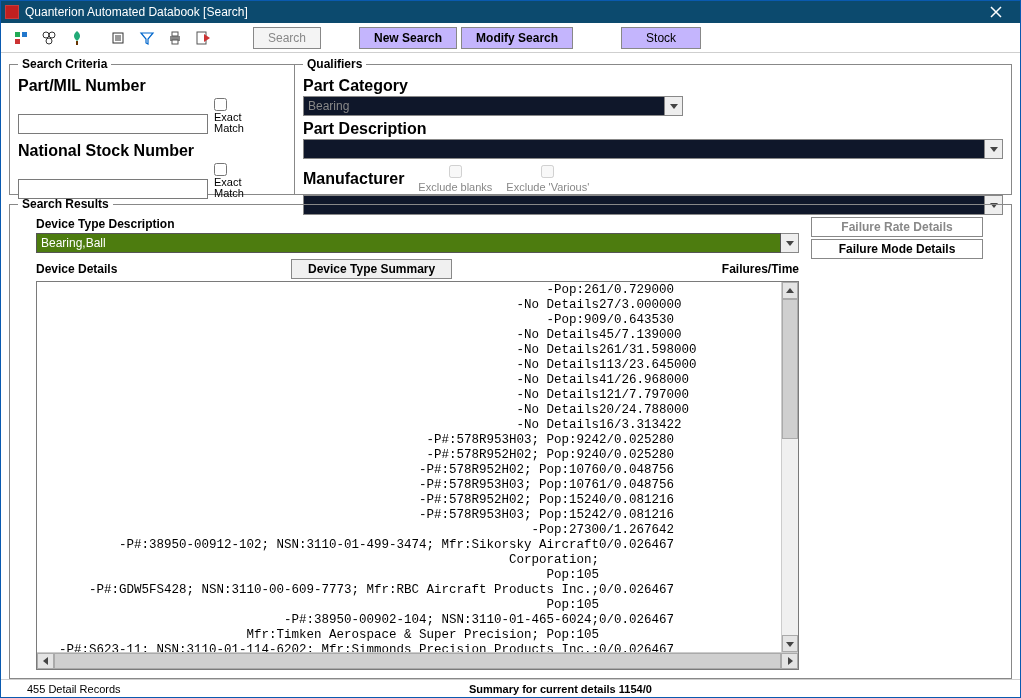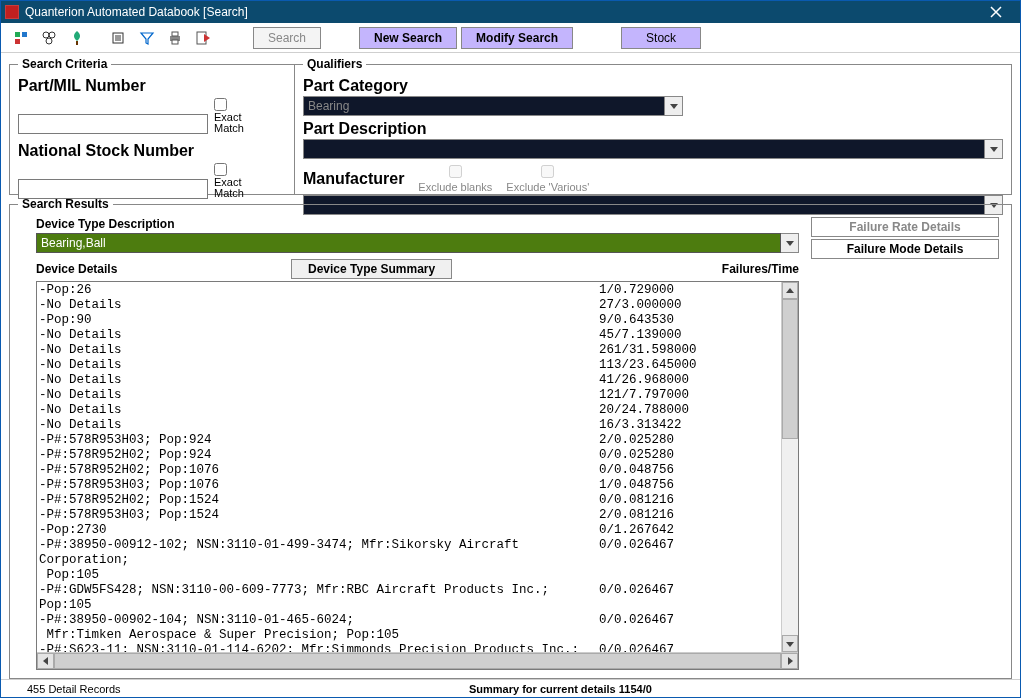--- a/index.html
+++ b/index.html
@@ -128,21 +128,21 @@
   .results-fs {
     margin-top: 2px;
     flex: 1;
     display:flex; flex-direction:column;
     overflow:hidden;
   }
   .results-body { display:flex; flex:1; gap:12px; overflow:hidden;}
   .res-left { flex:1; display:flex; flex-direction:column; overflow:hidden; padding-left:18px;}
   .res-right { width:192px; padding-top:0px;}
   .fr-btn {
-    display:block; width:188px; border:1px solid #888;
+    display:block; width:172px; border:1px solid #888;
     text-align:center; padding:2px 0; font-size:12px; font-weight:bold;
     margin-bottom:2px; cursor:pointer;
   }
   .fr-btn.disabled { color:#888; }
   .dev-type-label { font-weight:bold; font-size:12px; }
   .dev-type-dd { display:flex; margin-top:2px; margin-bottom:6px;}
   .dev-type-dd .dd-text {
     flex:1; background:#4d7c0f; color:#fff; border:1px solid #555; height:20px;
     padding:2px 4px; font-size:12px;
   }
@@ -157,21 +157,21 @@
   .listbox {
     flex:1; border:1px solid #7a7a7a; margin-top:2px;
     font-family: "Courier New", monospace; font-size:12.5px;
     overflow:hidden; position:relative;
     display:flex; flex-direction:column;
   }
   .list-inner {
     flex:1; overflow:hidden; display:flex;
   }
   .list-rows { flex:1; padding:1px 2px; line-height:15px; white-space:pre; overflow:hidden;}
-  .row { display:flex; }
+  .row { display:flex;text-align:right; }
   .row .c1 { width:560px; white-space:pre-wrap; }
   .row .c2 { }
   .vscroll { width:17px; background:#f0f0f0; border-left:1px solid #ccc; position:relative;}
   .vscroll .sbtn { width:100%; height:17px; background:#e4e4e4; border:1px solid #aaa; display:flex; align-items:center; justify-content:center;}
   .vscroll .sbtn.bot { position:absolute; bottom:0; left:0;}
   .vscroll .thumb { position:absolute; top:17px; left:0; width:100%; height:140px; background:#cfcfcf; border:1px solid #aaa;}
   .hscroll { height:17px; background:#f0f0f0; border-top:1px solid #ccc; display:flex;}
   .hscroll .sbtn { height:100%; width:17px; background:#e4e4e4; border:1px solid #aaa; display:flex; align-items:center; justify-content:center;}
   .hscroll .track { flex:1; position:relative;}
   .hscroll .thumb { position:absolute; left:0; top:0; height:100%; width:100%; background:#cfcfcf; border:1px solid #aaa;}

